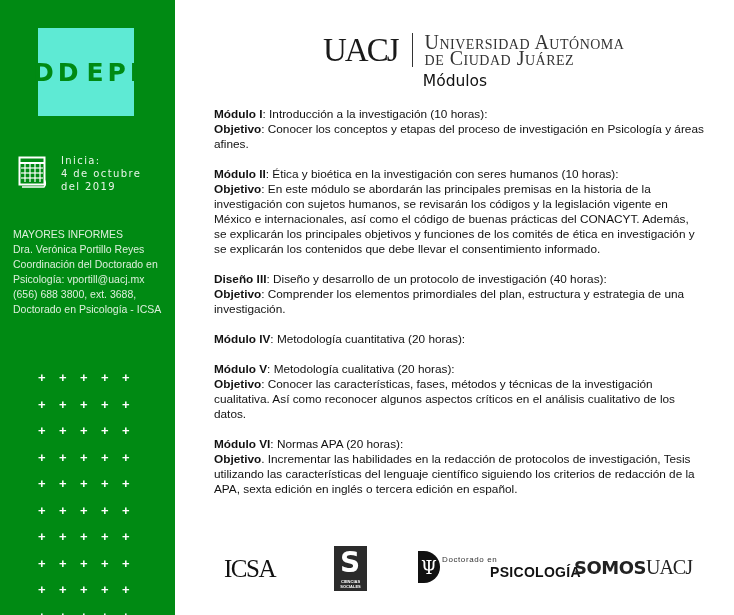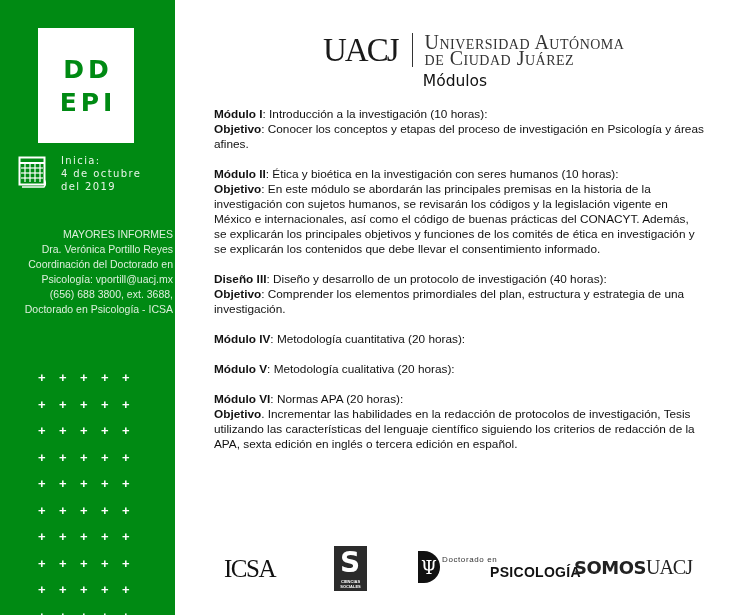--- a/index.html
+++ b/index.html
@@ -6,39 +6,39 @@
   body {
     width: 734px; height: 615px; overflow: hidden; position: relative;
     background: #ffffff;
     font-family: "Liberation Sans", sans-serif;
   }
   .sidebar {
     position: absolute; left: 0; top: 0; width: 175px; height: 615px;
     background: #008a13;
   }
   .badge {
-    position: absolute; left: 38px; top: 28px; width: 96px; height: 115px;
-    background: #ffffff;
-    display: flex; flex-direction: column; align-items: center; justify-content: center;
+    position: absolute; left: 38px; top: 28px; width: 96px; height: 88px;
+    background: #5eead4;
+    display: flex; flex-direction: row; align-items: center; justify-content: center;
   }
   .badge span {
     display: block; color: #008a13; font-family: "DejaVu Sans", sans-serif;
     font-weight: bold; font-size: 25px; letter-spacing: 4px; line-height: 33px;
     padding-left: 4px;
   }
   .cal-icon { position: absolute; left: 18px; top: 156px; width: 30px; height: 32px; }
   .start {
     position: absolute; left: 61px; top: 154px; color: #e8f5e9;
     font-family: "DejaVu Sans", sans-serif; font-size: 10px; line-height: 13px; letter-spacing: 1.4px;
   }
   .contact {
     position: absolute; left: 13px; top: 227px; width: 160px; color: #dcefdc;
     font-size: 10.5px; line-height: 15px;
   }
-  .contact div { white-space: nowrap; text-align: right; }
+  .contact div { white-space: nowrap; }
   .plus-grid { position: absolute; left: 38px; top: 370px; }
   .plus-row { display: flex; height: 26.5px; }
   .plus { width: 21px; color: #ffffff; font-size: 13px; font-weight: bold; line-height: 16px; text-align: left; }
 
   .header-logo { position: absolute; left: 323px; top: 30px; height: 40px; display: flex; align-items: center; }
   .uacj-mark {
     font-family: "Liberation Serif", serif; font-size: 33px; color: #1a1a1a;
     letter-spacing: -2px; line-height: 34px;
   }
   .logo-divider { width: 1px; height: 34px; background: #333; margin: 0 12px 0 14px; }
@@ -203,20 +203,21 @@
   </div>
   <div class="module">
     <div><b>Diseño III</b><span>: Diseño y desarrollo de un protocolo de investigación (40 horas):</span></div>
     <div><b>Objetivo</b><span>: Comprender los elementos primordiales del plan, estructura y estrategia de una investigación.</span></div>
   </div>
   <div class="module">
     <div><b>Módulo IV</b><span>: Metodología cuantitativa (20 horas):</span></div>
   </div>
   <div class="module">
     <div><b>Módulo V</b><span>: Metodología cualitativa (20 horas):</span></div>
+    <div><b>Objetivo</b><span>: Conocer las características, fases, métodos y técnicas de la investigación cualitativa. Así como reconocer algunos aspectos críticos en el análisis cualitativo de los datos.</span></div>
   </div>
   <div class="module">
     <div><b>Módulo VI</b><span>: Normas APA (20 horas):</span></div>
     <div><b>Objetivo</b><span>. Incrementar las habilidades en la redacción de protocolos de investigación, Tesis utilizando las características del lenguaje científico siguiendo los criterios de redacción de la APA, sexta edición en inglés o tercera edición en español.</span></div>
   </div>
 </div>
 
 <div class="footer-logos">
   <div class="logo-icsa">ICSA</div>
   <div class="logo-cs">

